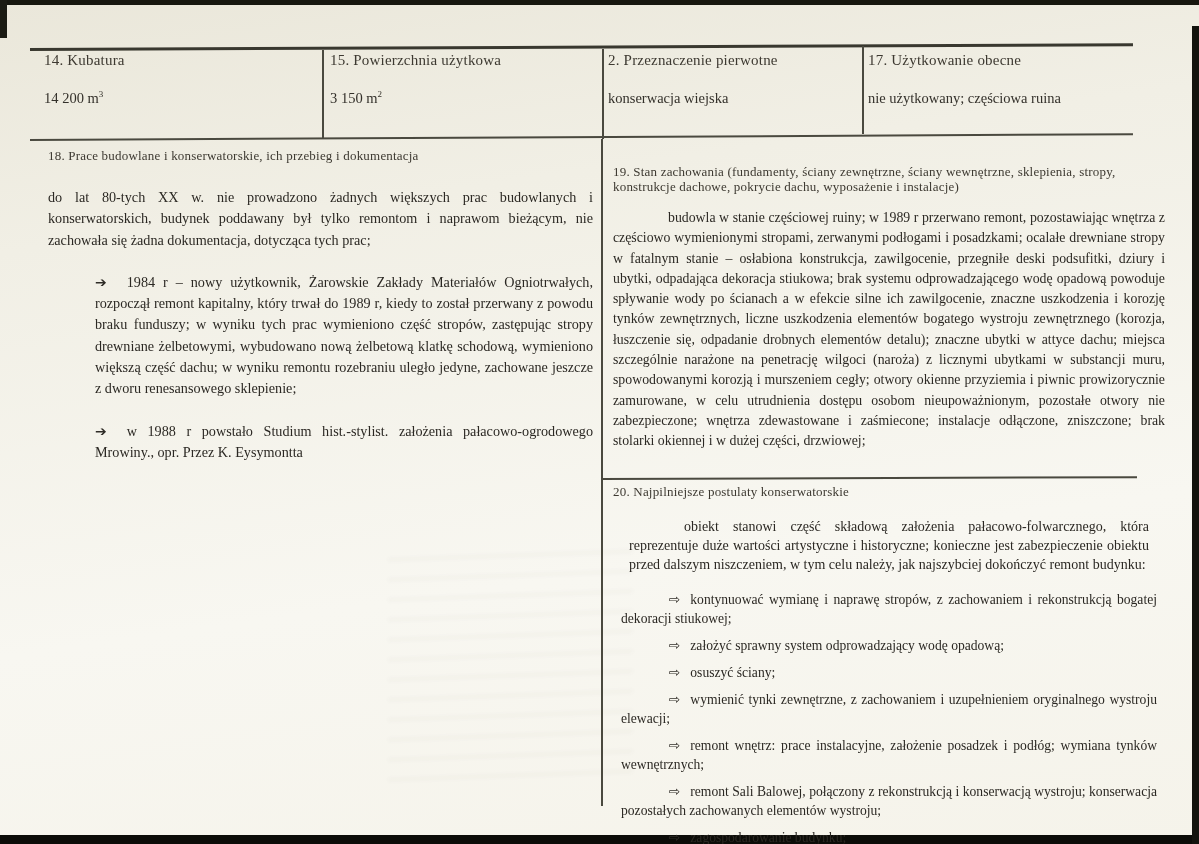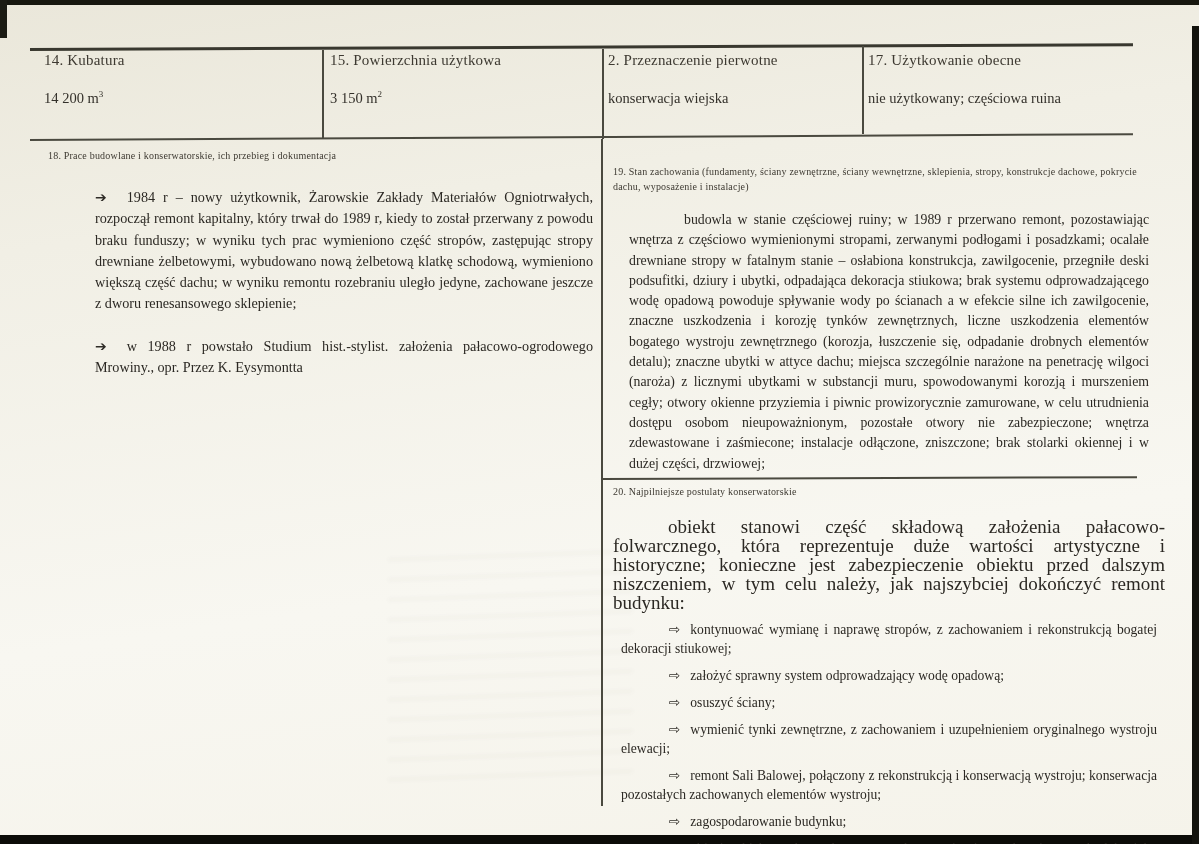--- a/index.html
+++ b/index.html
@@ -33,32 +33,32 @@
   .cell { position:absolute; top:52px; height:80px; }
   .cell-label { font-size:15px; color:#3d3931; letter-spacing:0.2px; }
   .cell-value { margin-top:20px; font-size:14.5px; color:#33302a; }
   .cell-value sup { font-size:9px; }
   .cell-14 { left:44px;  width:270px; }
   .cell-15 { left:330px; width:262px; }
   .cell-16 { left:608px; width:246px; }
   .cell-17 { left:868px; width:262px; }
   
   .section { position:absolute; }
-  .sec-heading { font-size:10px; color:#3d3931; letter-spacing:0.2px; line-height:15px; }
+  .sec-heading { font-size:13px; color:#3d3931; letter-spacing:0.2px; line-height:15px; }
   .section-18 { left:48px; top:148px; width:545px; }
   .section-18 .sec-heading { margin-bottom:24px; }
   .section-18 p.intro { font-size:14.2px; line-height:21.3px; text-align:justify; margin:0; }
   .section-18 p.bullet { font-size:14.2px; line-height:21.3px; text-align:justify; margin:21px 0 0 47px; }
   .arrow18 { font-family:"DejaVu Sans", sans-serif; font-size:14px; margin-right:20px; color:#2f2c27; }
   .section-19 { left:613px; top:164px; width:552px; }
   .section-19 .sec-heading { margin-bottom:14px; }
-  .section-19 p.body { font-size:13.8px; line-height:20.3px; text-align:justify; text-indent:55px; margin:16px; }
+  .section-19 p.body { font-size:13.8px; line-height:20.3px; text-align:justify; text-indent:55px; margin:0; }
   .section-20 { left:613px; top:484px; width:552px; }
   .section-20 .sec-heading { margin-bottom:18px; }
-  .section-20 p.intro { font-size:19px; line-height:19px; text-align:justify; text-indent:55px; margin:0; }
+  .section-20 p.intro { font-size:14px; line-height:19px; text-align:justify; text-indent:55px; margin:16px; }
   .section-20 p.bullet { font-size:13.6px; line-height:19px; text-align:justify; text-indent:48px; margin:8px; }
   .arrow20 { font-family:"DejaVu Sans", sans-serif; font-size:13.5px; margin-right:10px; color:#2f2c27; }
   
   .bleed {
     position:absolute; left:388px; top:552px; width:245px; height:225px;
     background:repeating-linear-gradient(0deg,
       rgba(110,100,70,0.10) 0 3px, rgba(110,100,70,0) 3px 20px);
     filter:blur(2px); transform:skewY(-2deg); opacity:0.45; pointer-events:none;
   }
 </style>
@@ -93,34 +93,36 @@
     <div class="cell-label">2. Przeznaczenie pierwotne</div>
     <div class="cell-value"><span>konserwacja wiejska</span><sup></sup></div>
   </div>
   <div class="cell cell-17">
     <div class="cell-label">17. Użytkowanie obecne</div>
     <div class="cell-value"><span>nie użytkowany; częściowa ruina</span><sup></sup></div>
   </div>
 
   <div class="section section-18">
     <div class="sec-heading">18.  Prace budowlane i konserwatorskie, ich przebieg i dokumentacja</div>
+    <p class="intro">do lat 80-tych XX w. nie prowadzono żadnych większych prac budowlanych i konserwatorskich, budynek poddawany był tylko remontom i naprawom bieżącym, nie zachowała się żadna dokumentacja, dotycząca tych prac;</p>
     <p class="bullet"><span class="arrow18">➔</span><span>1984 r – nowy użytkownik, Żarowskie Zakłady Materiałów Ogniotrwałych, rozpoczął remont kapitalny, który trwał do 1989 r, kiedy to został przerwany z powodu braku funduszy; w wyniku tych prac wymieniono część stropów, zastępując stropy drewniane żelbetowymi, wybudowano nową żelbetową klatkę schodową, wymieniono większą część dachu; w wyniku remontu rozebraniu uległo jedyne, zachowane jeszcze z dworu renesansowego sklepienie;</span></p>
     <p class="bullet"><span class="arrow18">➔</span><span>w 1988 r powstało Studium hist.-stylist. założenia pałacowo-ogrodowego Mrowiny., opr. Przez K. Eysymontta</span></p>
   </div>
 
   <div class="section section-19">
     <div class="sec-heading">19. Stan zachowania (fundamenty, ściany zewnętrzne, ściany wewnętrzne, sklepienia, stropy, konstrukcje dachowe, pokrycie dachu, wyposażenie i instalacje)</div>
     <p class="body">budowla w stanie częściowej ruiny; w 1989 r przerwano remont, pozostawiając wnętrza z częściowo wymienionymi stropami, zerwanymi podłogami i posadzkami; ocalałe drewniane stropy w fatalnym stanie – osłabiona konstrukcja, zawilgocenie, przegniłe deski podsufitki, dziury i ubytki, odpadająca dekoracja stiukowa; brak systemu odprowadzającego wodę opadową powoduje spływanie wody po ścianach a w efekcie silne ich zawilgocenie, znaczne uszkodzenia i korozję tynków zewnętrznych, liczne uszkodzenia elementów bogatego wystroju zewnętrznego (korozja, łuszczenie się, odpadanie drobnych elementów detalu); znaczne ubytki w attyce dachu; miejsca szczególnie narażone na penetrację wilgoci (naroża) z licznymi ubytkami w substancji muru, spowodowanymi korozją i murszeniem cegły; otwory okienne przyziemia i piwnic prowizorycznie zamurowane, w celu utrudnienia dostępu osobom nieupoważnionym, pozostałe otwory nie zabezpieczone; wnętrza zdewastowane i zaśmiecone; instalacje odłączone, zniszczone; brak stolarki okiennej i w dużej części, drzwiowej;</p>
   </div>
 
   <div class="section section-20">
     <div class="sec-heading">20. Najpilniejsze postulaty konserwatorskie</div>
     <p class="intro">obiekt stanowi część składową założenia pałacowo-folwarcznego, która reprezentuje duże wartości artystyczne i historyczne; konieczne jest zabezpieczenie obiektu przed dalszym niszczeniem, w tym celu należy, jak najszybciej dokończyć remont budynku:</p>
     <p class="bullet"><span class="arrow20">⇨</span><span>kontynuować wymianę i naprawę stropów, z zachowaniem i rekonstrukcją bogatej dekoracji stiukowej;</span></p>
     <p class="bullet"><span class="arrow20">⇨</span><span>założyć sprawny system odprowadzający wodę opadową;</span></p>
     <p class="bullet"><span class="arrow20">⇨</span><span>osuszyć ściany;</span></p>
     <p class="bullet"><span class="arrow20">⇨</span><span>wymienić tynki zewnętrzne, z zachowaniem i uzupełnieniem oryginalnego wystroju elewacji;</span></p>
+    <p class="bullet"><span class="arrow20">⇨</span><span>remont wnętrz: prace instalacyjne, założenie posadzek i podłóg; wymiana tynków wewnętrznych;</span></p>
     <p class="bullet"><span class="arrow20">⇨</span><span>remont Sali Balowej, połączony z rekonstrukcją i konserwacją wystroju; konserwacja pozostałych zachowanych elementów wystroju;</span></p>
     <p class="bullet"><span class="arrow20">⇨</span><span>zagospodarowanie budynku;</span></p>
     <p class="bullet"><span class="arrow20">⇨</span><span>objęcie obiektu ochroną konserwatorską o wpisanie go do rejestru zabytków jako elementu składowego całego założenia;</span></p>
   </div>
 
 </div>
 
 </body></html>

